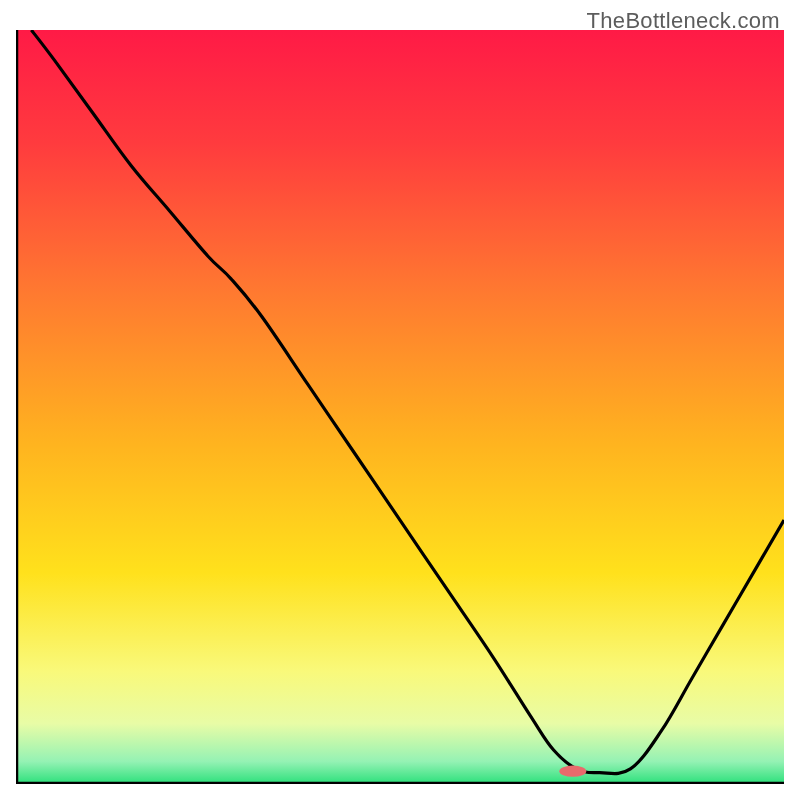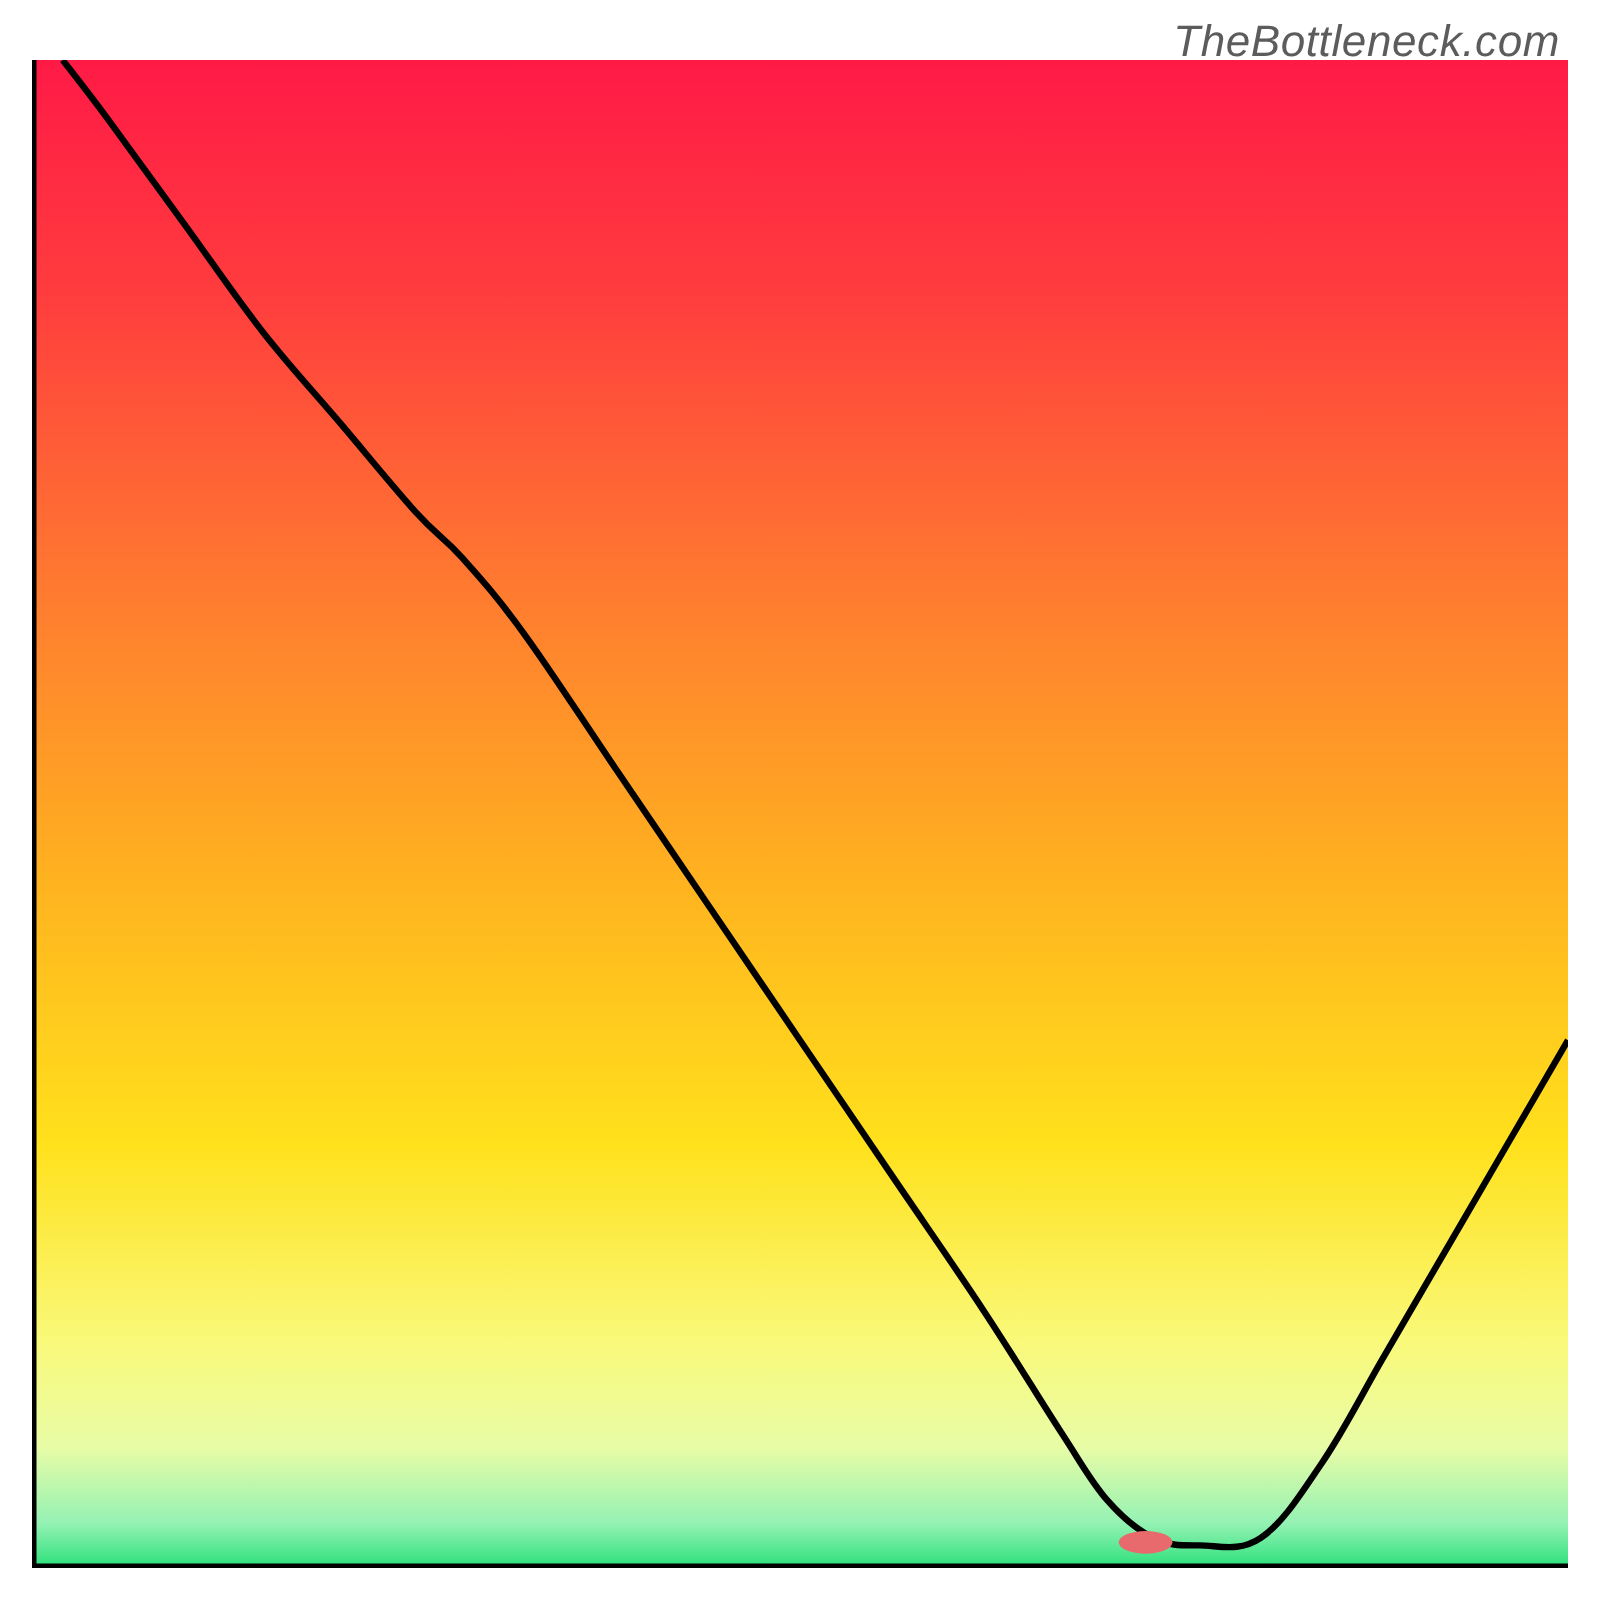--- a/index.html
+++ b/index.html
@@ -12,21 +12,20 @@
     position: relative;
   }
   .watermark {
     position: absolute;
     top: 8px;
     right: 20px;
     color: #5c5c5c;
     font-size: 22px;
     font-weight: 500;
     letter-spacing: 0.3px;
-    font-style: italic;
   }
   .plot {
     position: absolute;
     left: 16px;
     top: 30px;
     width: 768px;
     height: 754px;
   }
   .axes-border {
     stroke: #000;

